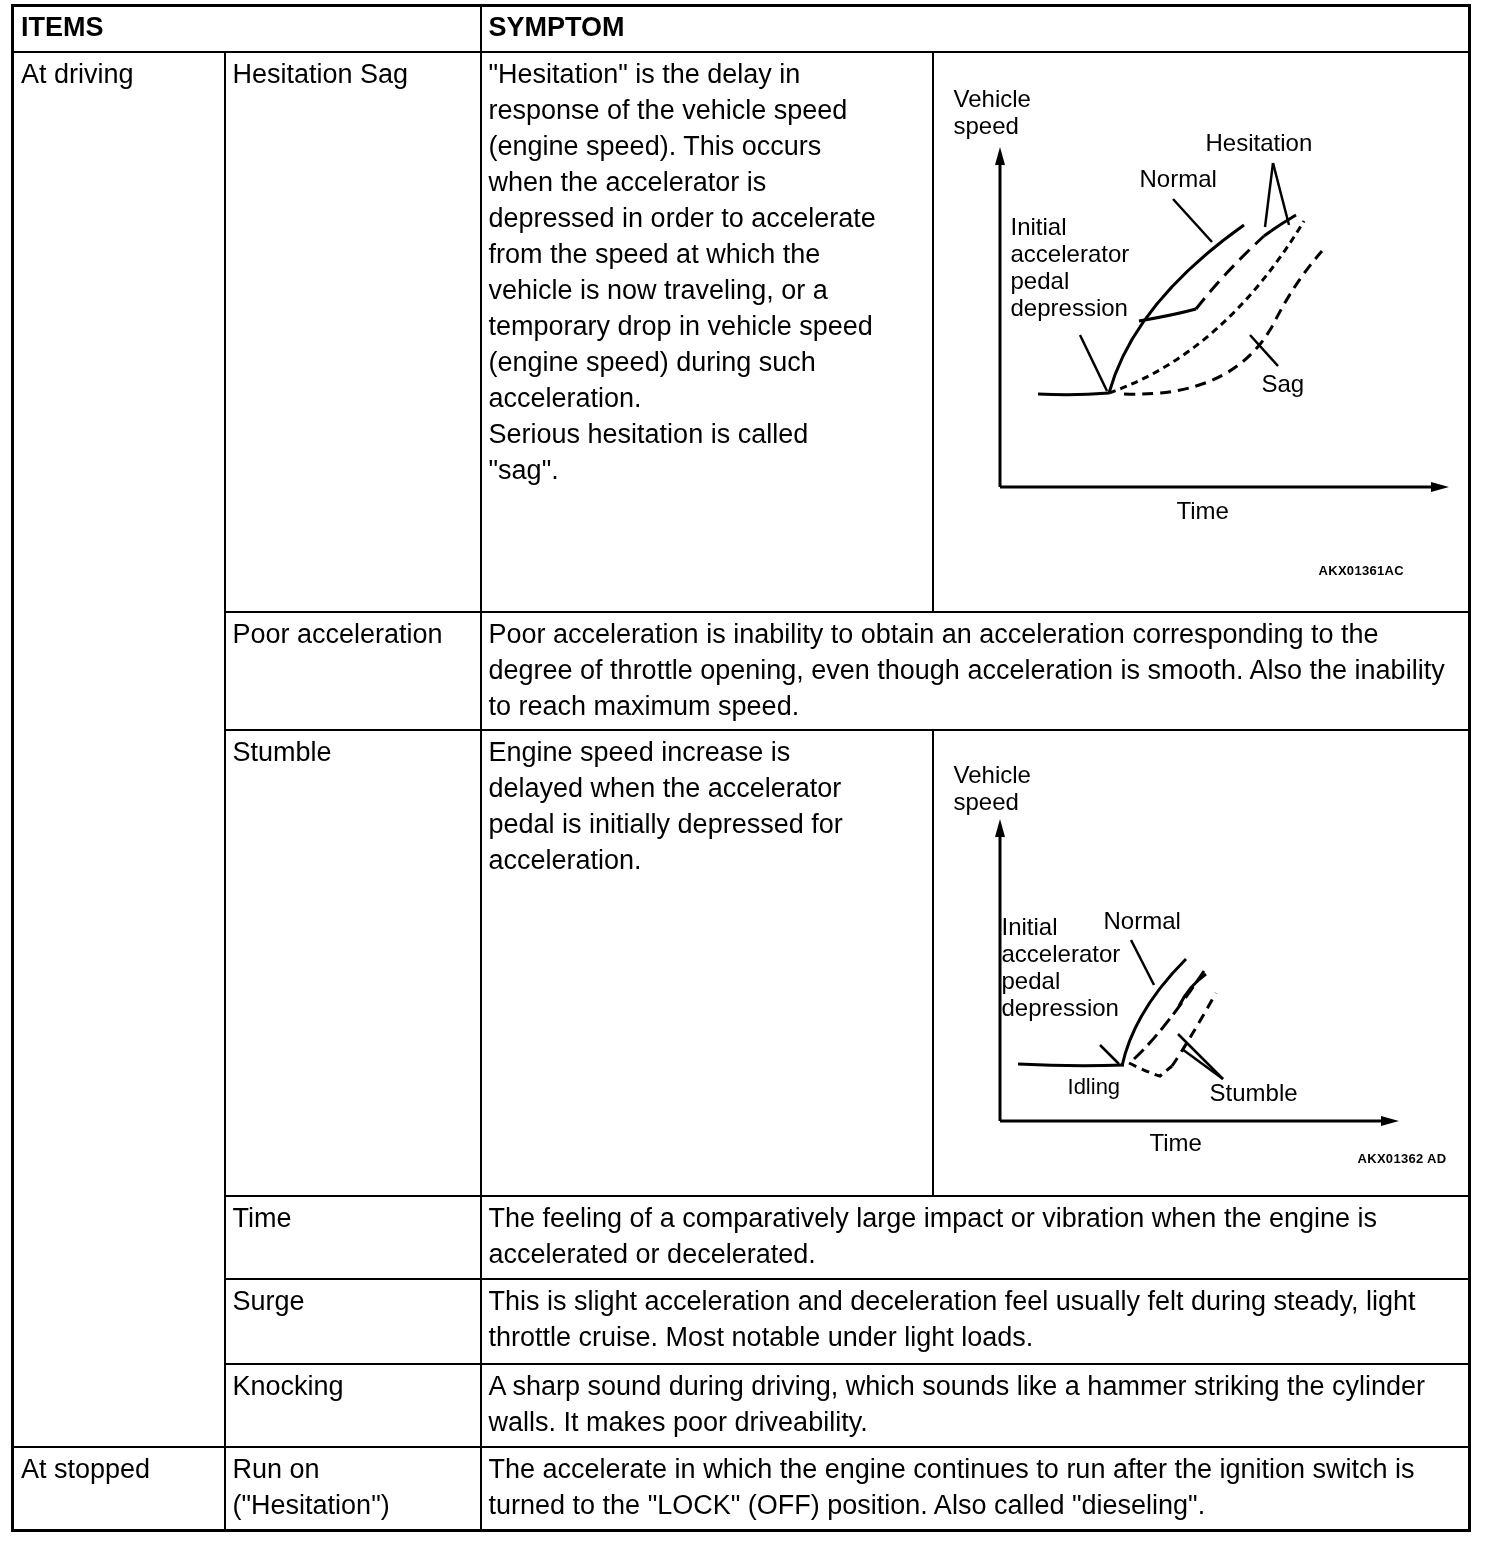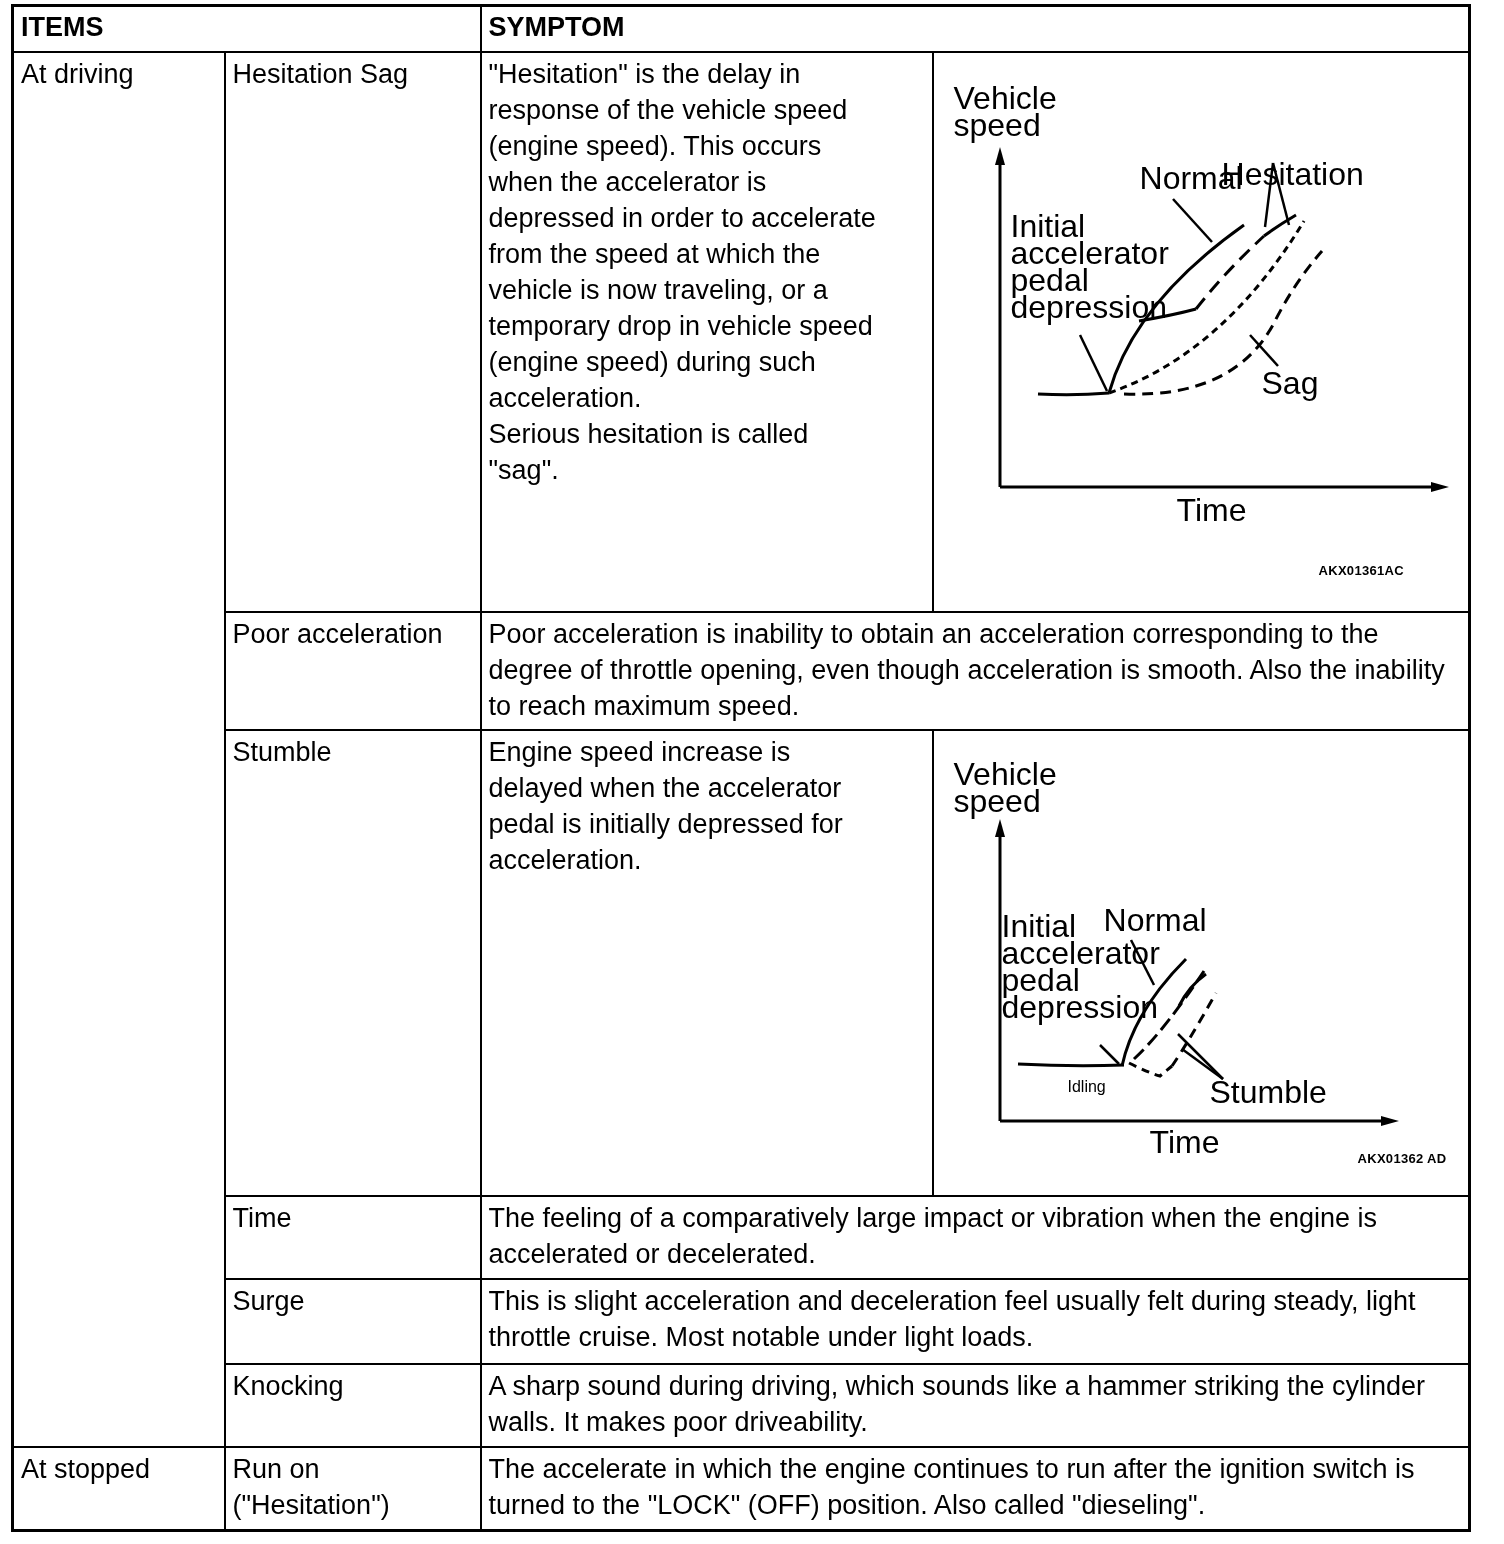--- a/index.html
+++ b/index.html
@@ -7,21 +7,21 @@
     .doc { position: absolute; left: 11px; top: 4px; width: 1457px; }
     table.sym { border-collapse: collapse; width: 1457px; table-layout: fixed; }
     table.sym td, table.sym th { border: 2px solid #000; vertical-align: top; padding: 3px 7px 0 7px; font-size: 27px; line-height: 36px; font-weight: normal; text-align: left; }
     table.sym { border: 3px solid #000; }
     table.sym th { font-weight: bold; font-size: 27px; padding-top: 2px; height: 42px; }
     col.c1 { width: 212px; } col.c2 { width: 256px; } col.c3 { width: 452px; } col.c4 { width: 537px; }
     .txt { white-space: pre-line; }
     .diag-cell { padding: 0 !important; position: relative; }
     .diagram { position: relative; width: 537px; }
     .diagram svg { display: block; }
-    .dlabel { position: absolute; font-size: 32px; line-height: 27px; white-space: pre-line; }
+    .dlabel { position: absolute; font-size: 24px; line-height: 27px; white-space: pre-line; }
     .dcode { position: absolute; font-size: 13px; font-weight: bold; letter-spacing: 0.3px; }
   </style>
 </head>
 <body>
 
 <div class="doc">
   <table class="sym">
     <colgroup>
         <col class="c1">
         <col class="c2">
@@ -71,21 +71,21 @@
             <path d="M190,341 Q300,345 340,270 Q360,230 388,198" fill="none" stroke="#000" stroke-width="3" stroke-dasharray="11,7"></path>
 
             <line x1="239" y1="146" x2="278" y2="189" stroke="#000" stroke-width="2.5"></line>
             <line x1="339" y1="110" x2="331" y2="174" stroke="#000" stroke-width="2.5"></line>
             <line x1="339" y1="110" x2="355" y2="172" stroke="#000" stroke-width="2.5"></line>
             <line x1="146" y1="282" x2="173" y2="338" stroke="#000" stroke-width="2.5"></line>
             <line x1="344" y1="313" x2="316" y2="282" stroke="#000" stroke-width="2.5"></line>
           </svg>
           <div class="dlabel" style="left:20px;top:32px;">Vehicle
 speed</div>
-          <div class="dlabel" style="left:288px;top:76px;margin-top:32px;">Hesitation</div>
+          <div class="dlabel" style="left:272px;top:76px;">Hesitation</div>
           <div class="dlabel" style="left:206px;top:112px;">Normal</div>
           <div class="dlabel" style="left:77px;top:160px;">Initial
 accelerator
 pedal
 depression</div>
           <div class="dlabel" style="left:328px;top:317px;">Sag</div>
           <div class="dlabel" style="left:243px;top:444px;">Time</div>
           <div class="dcode" style="left:385px;top:500px;">AKX01361AC</div>
         </div>
       </td>
@@ -126,21 +126,21 @@
             <line x1="289" y1="348" x2="244" y2="303" stroke="#000" stroke-width="2.5"></line>
             <line x1="289" y1="348" x2="248" y2="318" stroke="#000" stroke-width="2.5"></line>
           </svg>
           <div class="dlabel" style="left:20px;top:30px;">Vehicle
 speed</div>
           <div class="dlabel" style="left:170px;top:176px;">Normal</div>
           <div class="dlabel" style="left:68px;top:182px;">Initial
 accelerator
 pedal
 depression</div>
-          <div class="dlabel" style="left:134px;top:342px;font-size:16px;">Idling</div>
+          <div class="dlabel" style="left:134px;top:342px;font-size:22px;">Idling</div>
           <div class="dlabel" style="left:276px;top:348px;">Stumble</div>
           <div class="dlabel" style="left:216px;top:398px;">Time</div>
           <div class="dcode" style="left:376px;top:410px;margin-left:48px;">AKX01362 AD</div>
         </div>
       </td>
     </tr>
 
     <tr style="height:83px;">
       <td class="txt">Time</td>
       <td colspan="2" class="txt">The feeling of a comparatively large impact or vibration when the engine is accelerated or decelerated.</td>

